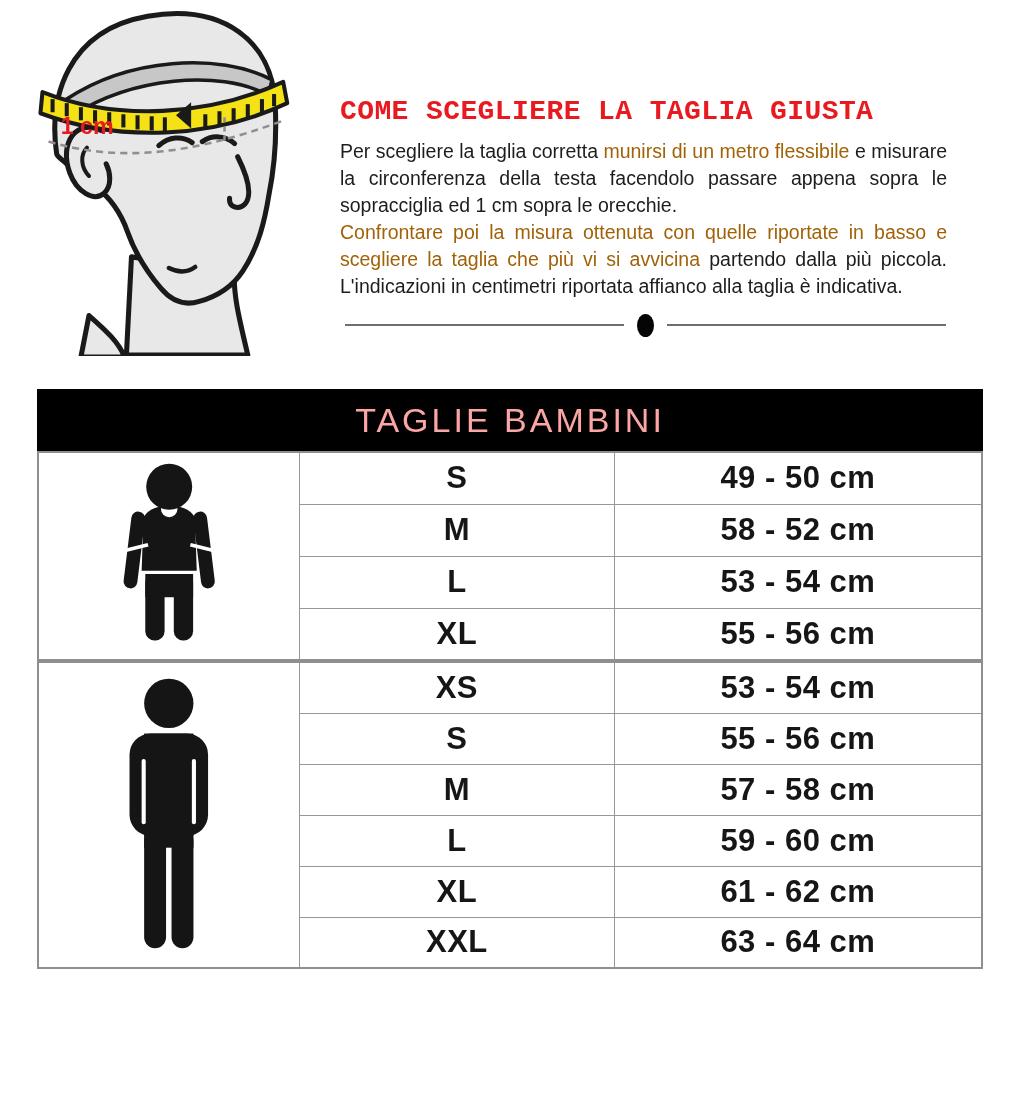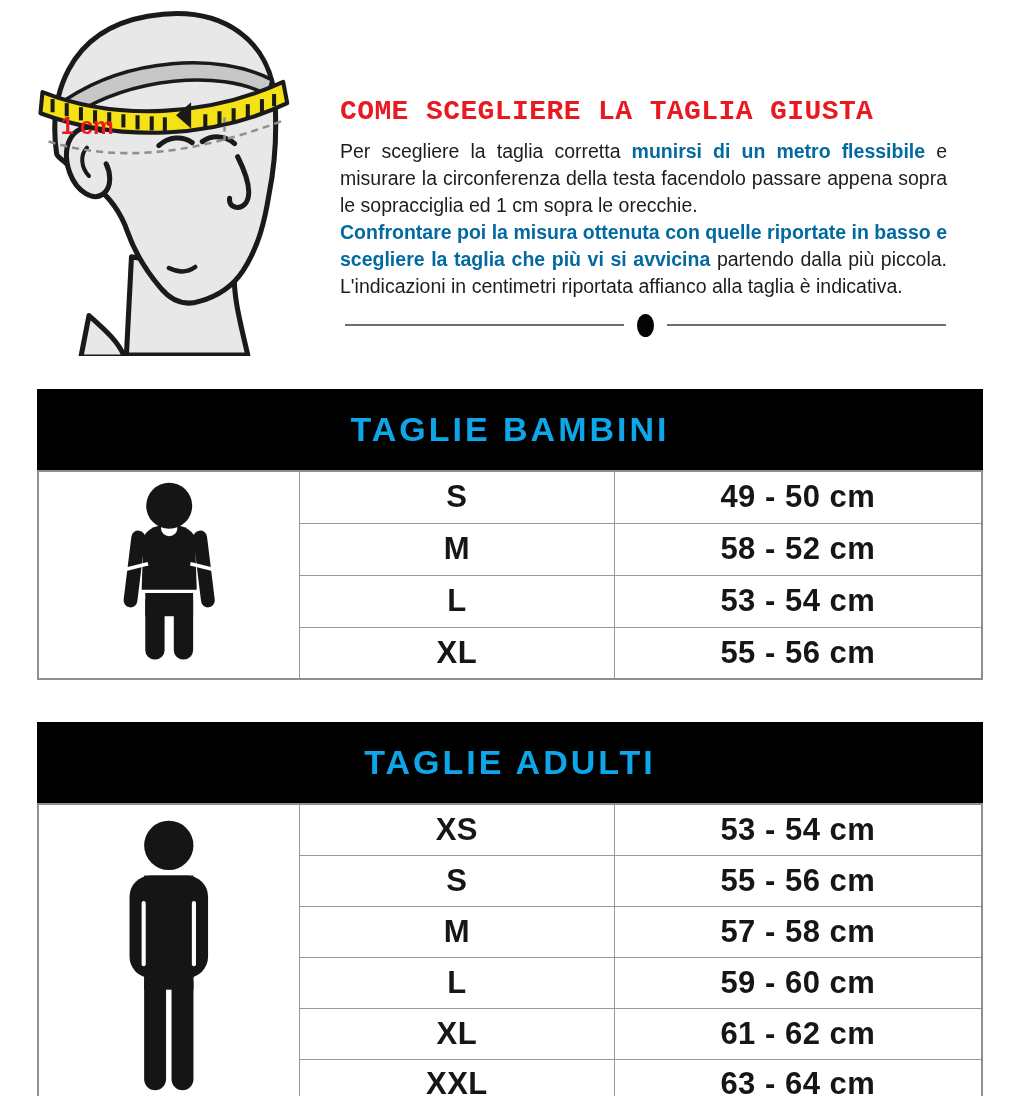--- a/index.html
+++ b/index.html
@@ -26,40 +26,40 @@
     color: #e8191f;
     white-space: nowrap;
     font-family: Liberation Mono, monospace;
   }
   .intro-copy { margin-top: 11px; }
   .intro-copy p {
     font-size: 19.5px; line-height: 27px;
     text-align: justify;
     color: #1d1d1d;
   }
-  .intro-copy b { font-weight: 700; color: #0369a1; }
+  .intro-copy b { font-weight: 400; color: #a16207; }
 
   .divider {
     margin-top: 13px; margin-left: 5px;
     width: 601px; height: 24px;
     display: flex; align-items: center;
   }
   .divider .line { flex: 1; height: 2px; background: #6e6e6e; }
   .divider .dot {
     width: 17px; height: 23px; border-radius: 50%;
     background: #050505; margin: 0 13px; flex: none;
   }
 
   
   .size-section { margin-left: 37px; width: 946px; }
   .section-bar {
-    width: 946px; height: 81px;
+    width: 946px; height: 62px;
     background: #000000;
     display: flex; align-items: center; justify-content: center;
-    color: #0ea5e9; font-size: 34px; font-weight: 700; letter-spacing: 3px;
+    color: #fca5a5; font-size: 34px; font-weight: 400; letter-spacing: 3px;
   }
   .bambini { margin-top: 20px; }
   .adulti  { margin-top: 42px; }
 
   table.size-table {
     width: 946px; border-collapse: collapse; table-layout: fixed;
     border: 2px solid #8f8f8f;
   }
   table.size-table td { border: 1.5px solid #979797; }
   td.icon-cell { text-align: center; vertical-align: middle; }
@@ -194,21 +194,20 @@
       </tr>
       <tr>
         <td class="size-cell">XL</td>
         <td class="range-cell">55 - 56 cm</td>
       </tr>
     </tbody>
       </table>
   </div>
 
   <div class="size-section">
-    <div class="section-bar adulti">TAGLIE ADULTI</div>
     <table class="size-table adulti-table">
       <colgroup>
           <col style="width:261px">
           <col style="width:314px">
           <col style="width:367px">
         </colgroup>
       <tbody>
           <tr>
         <td class="icon-cell" rowspan="6">
           <svg viewBox="0 0 120 300" height="274">

